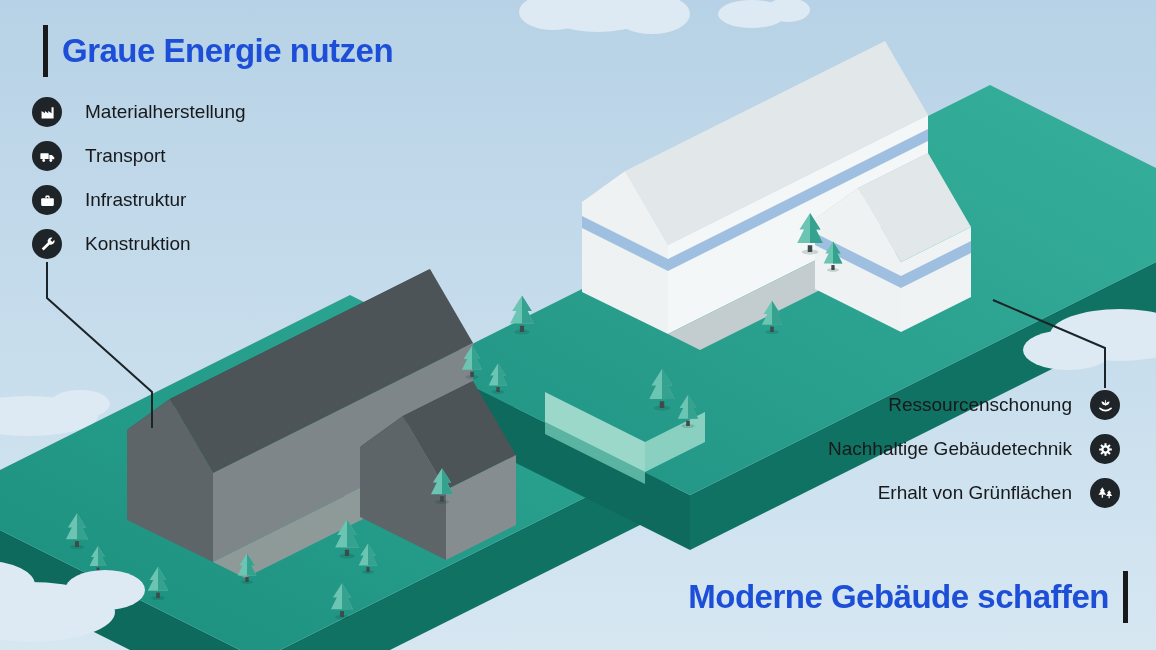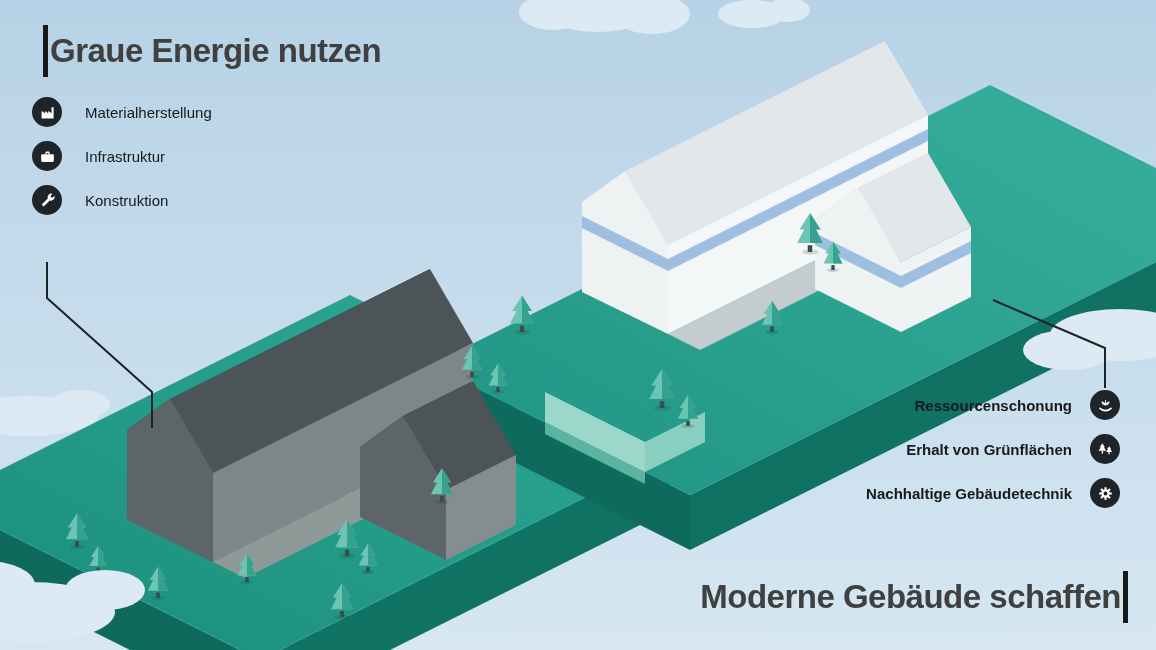--- a/index.html
+++ b/index.html
@@ -1,34 +1,34 @@
 <!DOCTYPE html>
 <html><head>
 <meta charset="utf-8">
 <style>
   html,body{margin:0;padding:0;background:#e8edf0;font-family:"Liberation Sans",sans-serif;}
   .stage{position:relative;width:1156px;height:650px;overflow:hidden;background:#c4dbec;}
   svg.scene{position:absolute;left:0;top:0;width:1156px;height:650px;display:block;}
 
-  .panel-title{position:absolute;display:flex;align-items:center;gap:2px;color:#404040;justify-content:center;}
+  .panel-title{position:absolute;display:flex;align-items:center;gap:14px;color:#1d4ed8;justify-content:center;}
   .panel-title h1{font-size:33px;font-weight:bold;margin:0;letter-spacing:-.5px;white-space:nowrap;}
   .tbar{width:5px;height:52px;background:#17191b;flex:0 0 5px;}
   .left-title{left:43px;top:25px;}
   .right-title{right:28px;top:571px;}
 
   .legend{position:absolute;list-style:none;margin:0;padding:0;}
   .legend li{display:flex;align-items:center;height:30px;margin-bottom:14px;}
   .legend.left{left:32px;top:97px;}
   .legend.left li .label{margin-left:23px;}
   .legend.right{right:36px;top:390px;}
-  .legend.right li{justify-content:flex-end;font-weight:bold;}
+  .legend.right li{justify-content:flex-end;}
   .legend.right li .label{margin-right:18px;}
   .icon-circle{width:30px;height:30px;border-radius:50%;background:#1e2427;display:flex;align-items:center;justify-content:center;flex:0 0 30px;}
   .icon-circle svg{width:19px;height:19px;display:block;}
-  .label{font-size:15px;color:#17191b;white-space:nowrap;}
+  .label{font-size:19px;color:#17191b;white-space:nowrap;}
 </style>
 </head>
 <body>
 
 <div class="stage">
 
   <svg class="scene" viewBox="0 0 1156 650" aria-hidden="true">
     <defs>
       <linearGradient id="skyGrad" x1="0" y1="0" x2="0" y2="1">
         <stop offset="0" stop-color="#b7d2e6"></stop>
@@ -151,20 +151,33 @@
         <svg viewBox="0 0 24 24">
             <path fill="#fff" d="M4.5 19.5 V10 l4.2 3 v-3 l4.2 3 v-3 l4.2 3 V5.5 h2.6 V19.5 Z"></path>
           </svg>
       </span>
       <span class="label">Materialherstellung</span>
     </li>
     <li>
       <span class="icon-circle">
         <svg viewBox="0 0 24 24">
             <g fill="#fff">
+              <rect x="3" y="7.8" width="10.5" height="7.4" rx="0.8"></rect>
+              <path d="M14.3 10.2h3.3l2.9 3v2.3h-6.2z"></path>
+              <circle cx="7.2" cy="17" r="1.8"></circle>
+              <circle cx="16.2" cy="17" r="1.8"></circle>
+            </g>
+          </svg>
+      </span>
+      <span class="label">Transport</span>
+    </li>
+    <li>
+      <span class="icon-circle">
+        <svg viewBox="0 0 24 24">
+            <g fill="#fff">
               <path d="M9.3 9.2V7.4c0-.9.7-1.6 1.6-1.6h2.2c.9 0 1.6.7 1.6 1.6v1.8h-1.7V7.6h-2v1.6Z"></path>
               <rect x="4" y="9.2" width="16" height="9.6" rx="1.3"></rect>
             </g>
           </svg>
       </span>
       <span class="label">Infrastruktur</span>
     </li>
     <li>
       <span class="icon-circle">
         <svg viewBox="0 0 24 24">
@@ -179,51 +192,51 @@
     <li>
       <span class="label">Ressourcenschonung</span>
       <span class="icon-circle">
         <svg viewBox="0 0 24 24">
             <g fill="#fff">
               <path d="M12 11.6c-.3-2.6-2-4.6-5.1-4.6.2 3 2.1 4.8 5.1 4.6Z"></path>
               <path d="M12 11.6c.3-2.6 2-4.6 5.1-4.6-.2 3-2.1 4.8-5.1 4.6Z"></path>
               <rect x="11.45" y="4.8" width="1.1" height="7.4" rx=".5"></rect>
             </g>
             <path d="M5 15.6q7 6 14 0" stroke="#fff" stroke-width="2.1" fill="none" stroke-linecap="round"></path>
-          </svg>
-      </span>
-    </li>
-    <li>
-      <span class="label">Erhalt von Grünflächen</span>
-      <span class="icon-circle">
-        <svg viewBox="0 0 24 24">
-            <g fill="#fff">
-              <path d="M8 4.2 11.3 9H9.8l3.1 4.5H3.1L6.2 9H4.7Z"></path>
-              <rect x="7.2" y="13.5" width="1.7" height="3.8"></rect>
-              <path d="M16.6 7.8 19.2 11.5h-1.2l2.4 3.5h-7.6l2.4-3.5H14Z"></path>
-              <rect x="15.8" y="15" width="1.6" height="3"></rect>
-            </g>
           </svg>
       </span>
     </li>
     <li>
       <span class="label">Nachhaltige Gebäudetechnik</span>
       <span class="icon-circle">
         <svg viewBox="0 0 24 24">
             <g fill="#fff">
               <rect x="10.7" y="4" width="2.6" height="16"></rect>
               <rect x="10.7" y="4" width="2.6" height="16" transform="rotate(45 12 12)"></rect>
               <rect x="10.7" y="4" width="2.6" height="16" transform="rotate(90 12 12)"></rect>
               <rect x="10.7" y="4" width="2.6" height="16" transform="rotate(135 12 12)"></rect>
               <circle cx="12" cy="12" r="5.3"></circle>
             </g>
             <circle cx="12" cy="12" r="2.5" fill="#1e2427"></circle>
           </svg>
       </span>
     </li>
+    <li>
+      <span class="label">Erhalt von Grünflächen</span>
+      <span class="icon-circle">
+        <svg viewBox="0 0 24 24">
+            <g fill="#fff">
+              <path d="M8 4.2 11.3 9H9.8l3.1 4.5H3.1L6.2 9H4.7Z"></path>
+              <rect x="7.2" y="13.5" width="1.7" height="3.8"></rect>
+              <path d="M16.6 7.8 19.2 11.5h-1.2l2.4 3.5h-7.6l2.4-3.5H14Z"></path>
+              <rect x="15.8" y="15" width="1.6" height="3"></rect>
+            </g>
+          </svg>
+      </span>
+    </li>
   </ul>
 
   <div class="panel-title right-title">
     <h1>Moderne Gebäude schaffen</h1>
     <span class="tbar"></span>
   </div>
 
 </div>
 
 </body></html>

